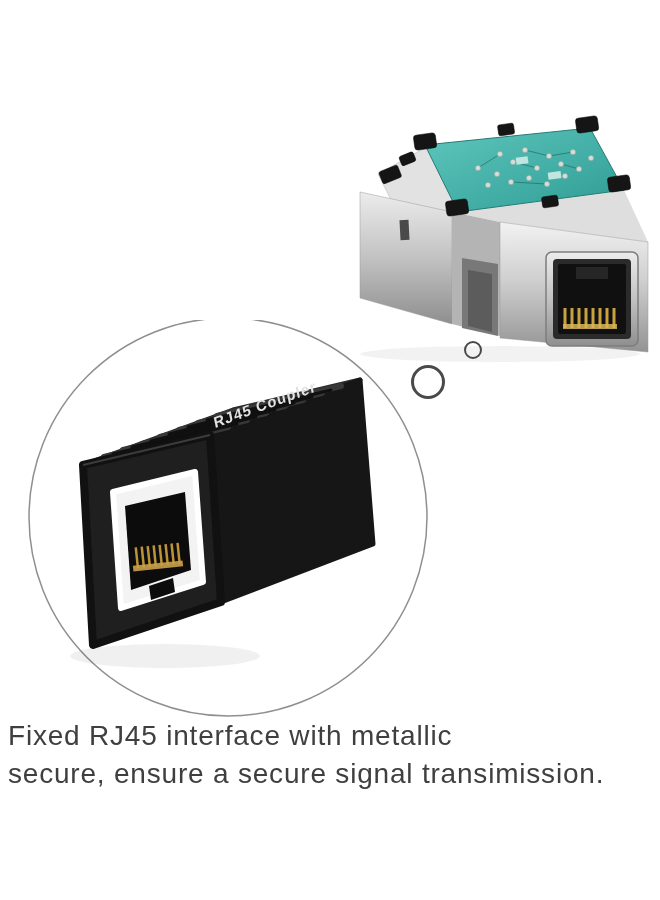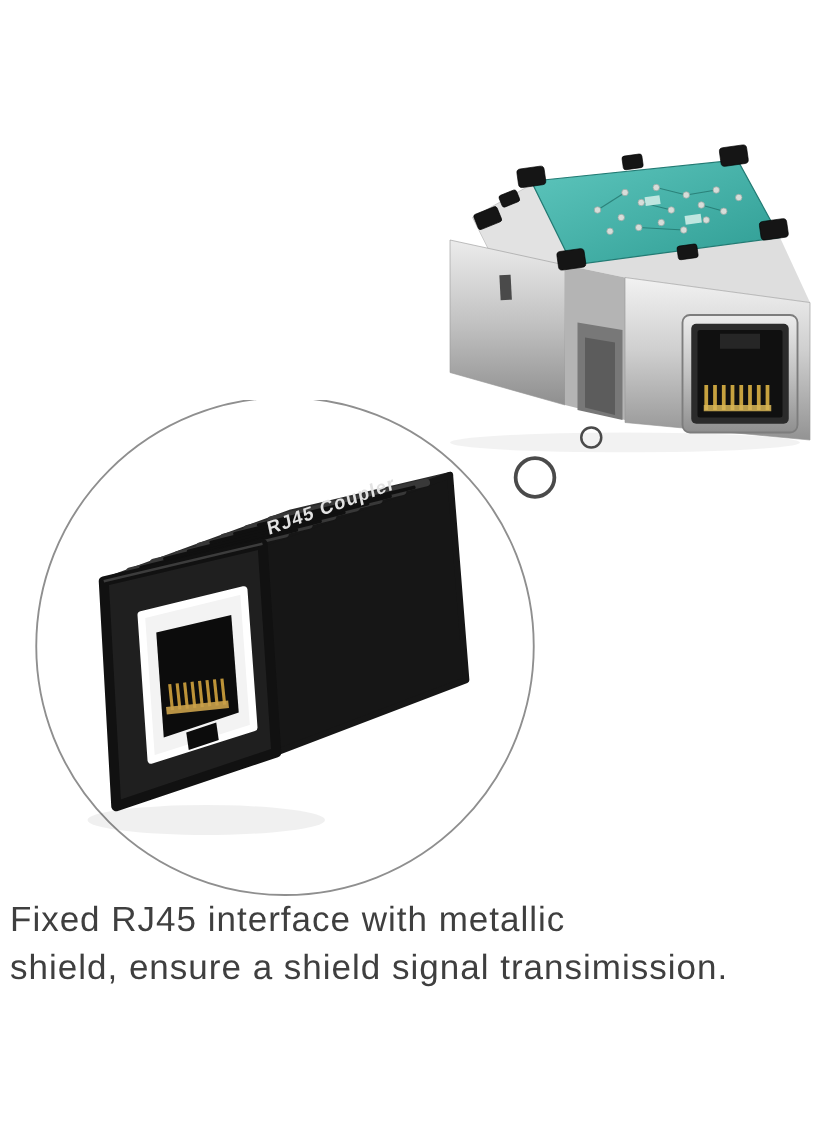--- a/index.html
+++ b/index.html
@@ -182,16 +182,16 @@
       </g>
       <rect x="108" y="243" width="50" height="6" fill="#caa14a" opacity="0.9" transform="rotate(-6 133 246)"></rect>
     </g>
   </svg>
 
   <div id="bubble-large" class="bubble"></div>
   <div id="bubble-small" class="bubble"></div>
 
   <div class="caption">
     <div>Fixed RJ45 interface with metallic</div>
-    <div>shield, ensure a shield signal transimission.</div>
+    <div>secure, ensure a secure signal transimission.</div>
   </div>
 
 </div>
 
 </body></html>

